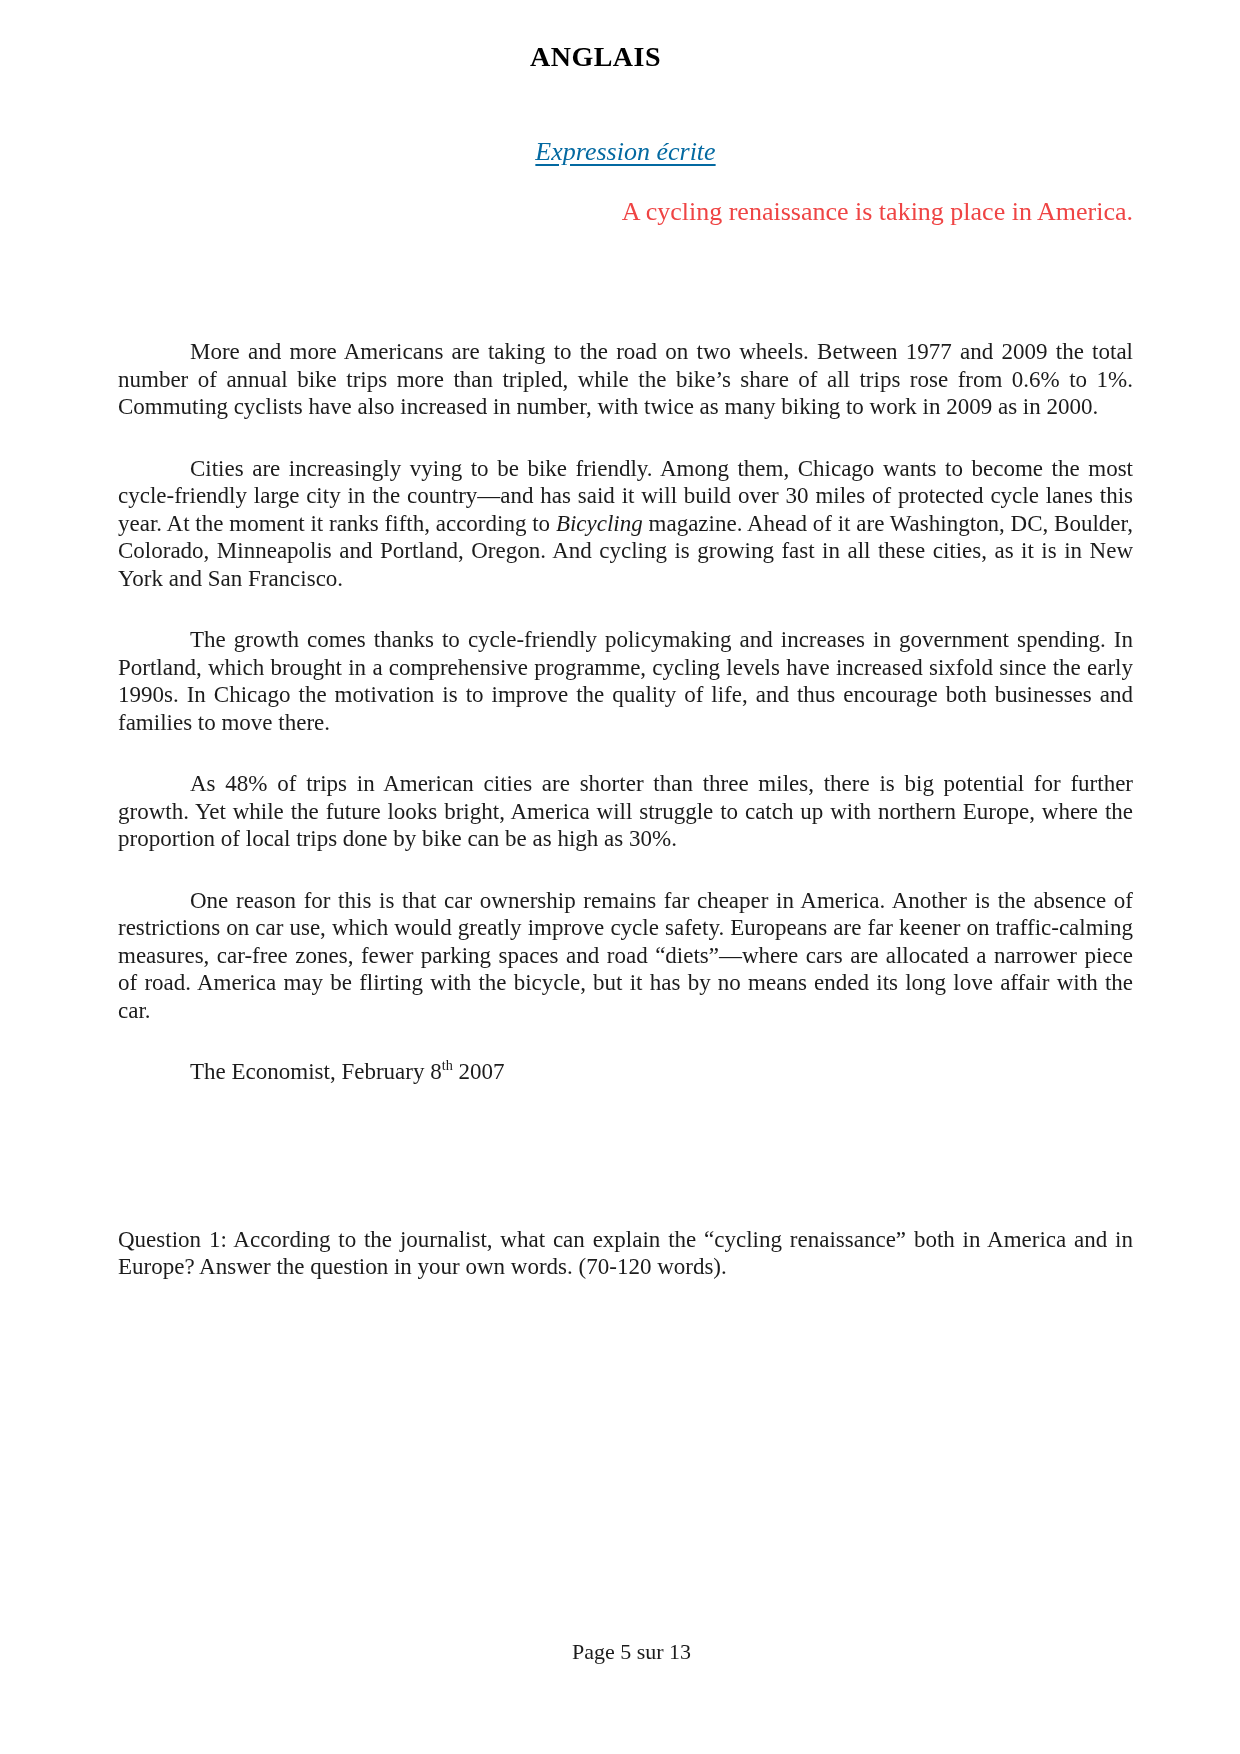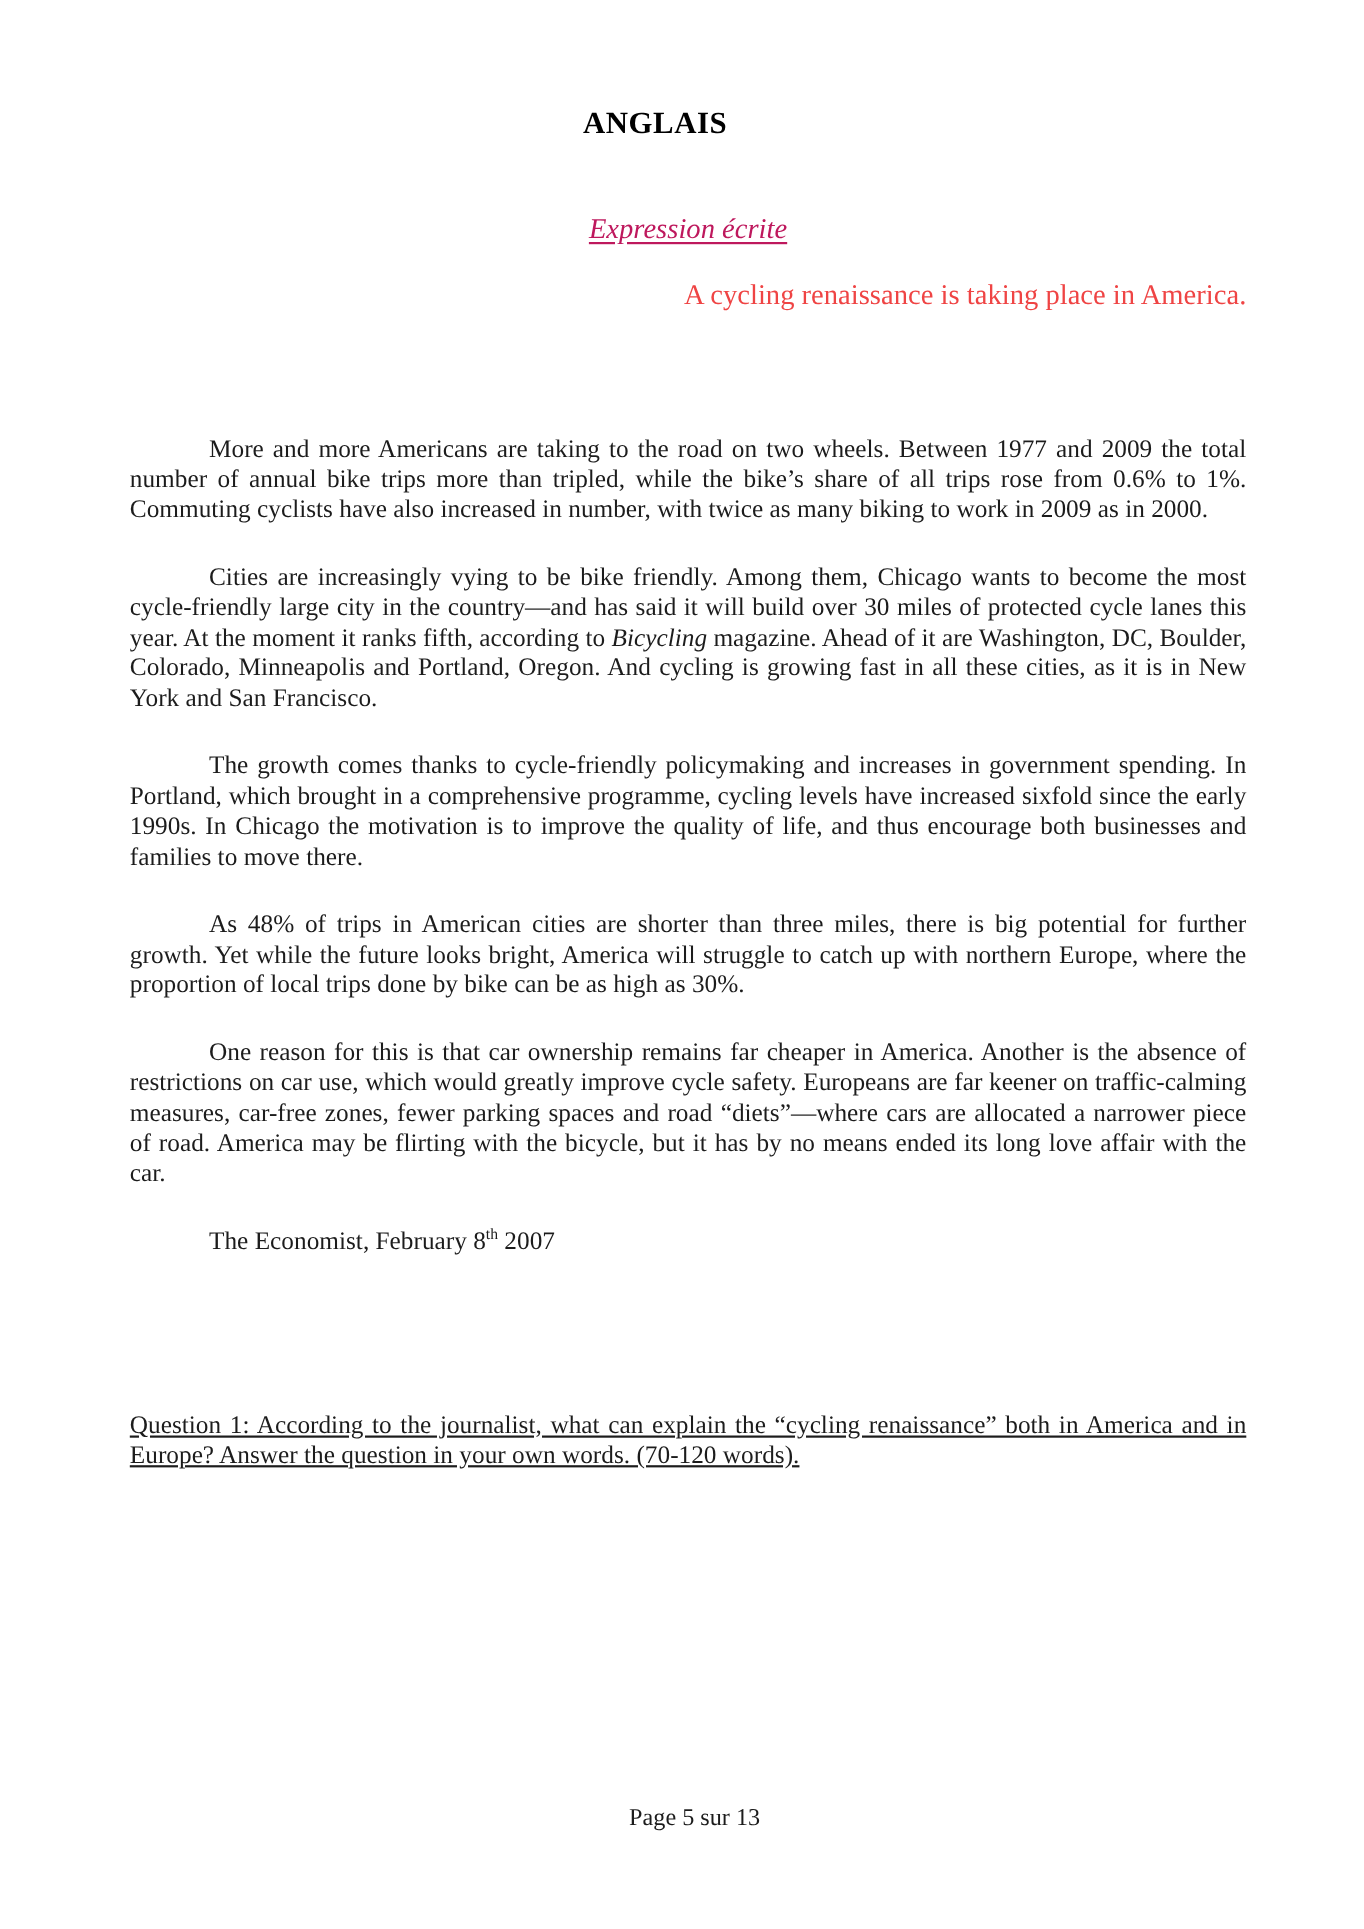--- a/index.html
+++ b/index.html
@@ -11,21 +11,21 @@
     width: 1240px;
     height: 1754px;
     font-family: "Liberation Serif", "DejaVu Serif", serif;
     color: #1c1c1c;
   }
   .page {
     position: relative;
     width: 1240px;
     height: 1754px;
     box-sizing: border-box;
-    padding: 96px 107px 0 118px;
+    padding: 40px 107px 0 118px;
     background: #ffffff;
     overflow: hidden;
   }
   .subject-title {
     margin: 0;
     font-size: 28px;
     line-height: 34px;
     font-weight: bold;
     text-align: center;
     letter-spacing: 0.5px;
@@ -34,21 +34,21 @@
   }
   .section-title {
     margin: 62px 0 0 0;
     font-size: 26px;
     line-height: 32px;
     font-weight: normal;
     font-style: italic;
     text-decoration: underline;
     text-underline-offset: 4px;
     text-align: center;
-    color: #be185d;
+    color: #0369a1;
   }
   .article-title {
     margin: 28px 0 0 0;
     font-size: 26px;
     line-height: 32px;
     font-weight: normal;
     text-align: right;
     color: #ef4444;
   }
   .article {
@@ -72,21 +72,20 @@
     padding-right: 65px;
     text-indent: 0;
   }
   .attribution sup {
     font-size: 0.62em;
     line-height: 0;
     vertical-align: super;
   }
   .questions {
     margin-top: 140px;
-    text-decoration: underline;
   }
   .questions p {
     margin: 0 0 27px 0;
     font-size: 23px;
     line-height: 27.5px;
     text-align: justify;
   }
   .page-footer {
     position: absolute;
     top: 1638px;

